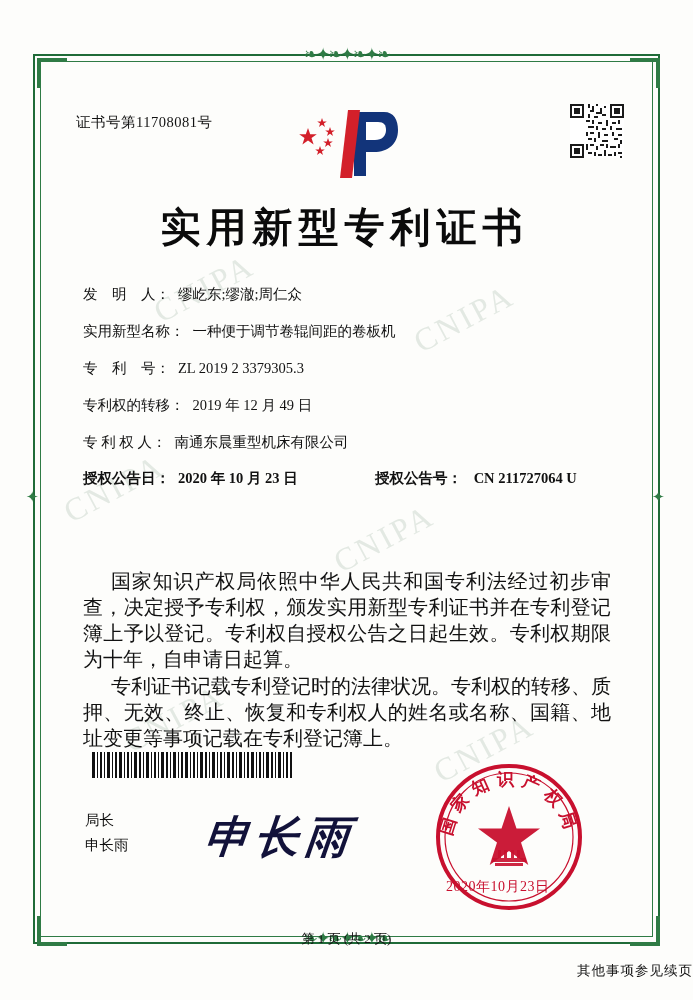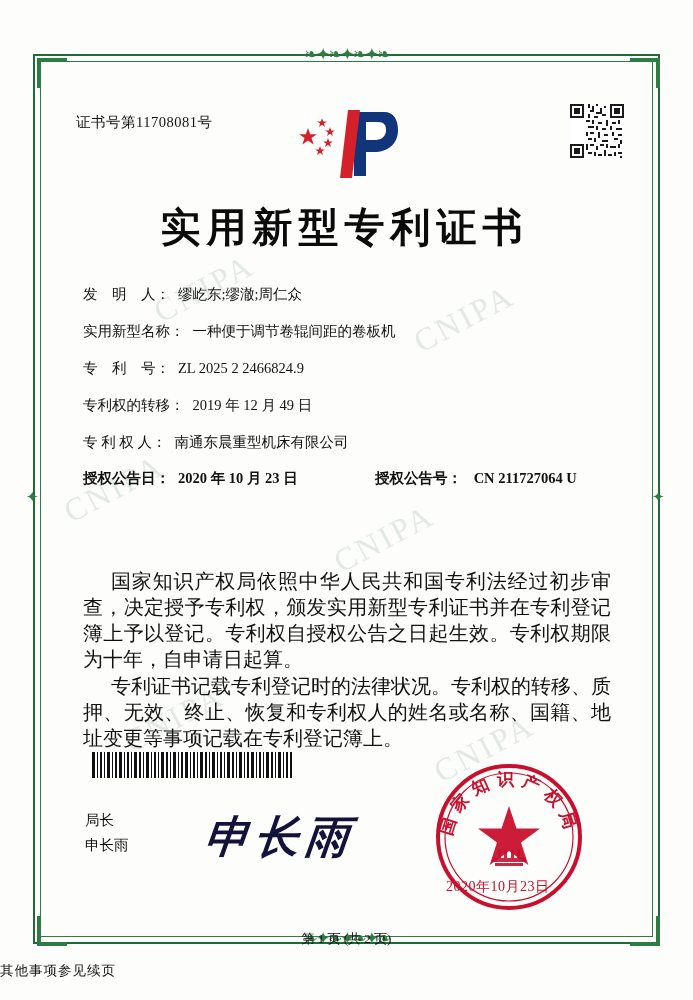--- a/index.html
+++ b/index.html
@@ -259,21 +259,21 @@
     text-align: center;
     font-size: 13px;
     color: #111;
     margin-top: 8px;
   }
   .footer-note {
     position: absolute;
     left: 0;
     right: 0;
     top: 962px;
-    text-align: left;
+    text-align: right;
     font-size: 13.5px;
     color: #111;
     letter-spacing: 1px;
   }
 </style>
 </head>
 <body>
 
 <div class="page">
 
@@ -392,21 +392,21 @@
     <div class="field">
       <span class="lbl">发　明　人：</span>
       <span class="val">缪屹东;缪澈;周仁众</span>
     </div>
     <div class="field">
       <span class="lbl">实用新型名称：</span>
       <span class="val">一种便于调节卷辊间距的卷板机</span>
     </div>
     <div class="field">
       <span class="lbl">专　利　号：</span>
-      <span class="val">ZL 2025 2 2466824.9</span>
+      <span class="val">ZL 2019 2 3379305.3</span>
     </div>
     <div class="field">
       <span class="lbl">专利权的转移：</span>
       <span class="val">2019 年 12 月 49 日</span>
     </div>
     <div class="field">
       <span class="lbl">专 利 权 人：</span>
       <span class="val">南通东晨重型机床有限公司</span>
     </div>
     <div class="field two">

